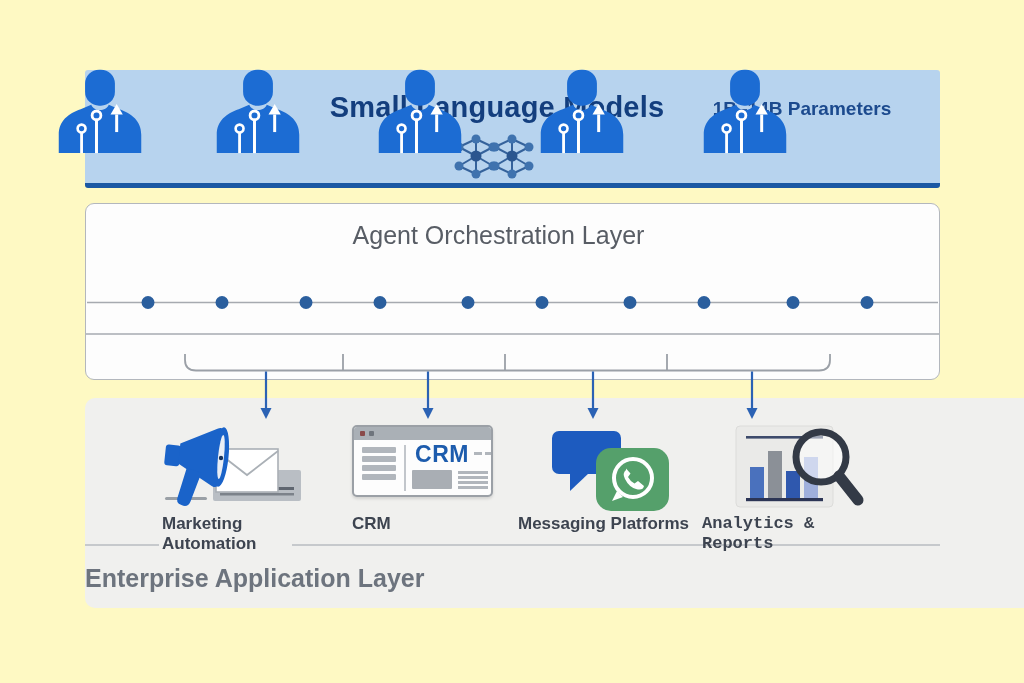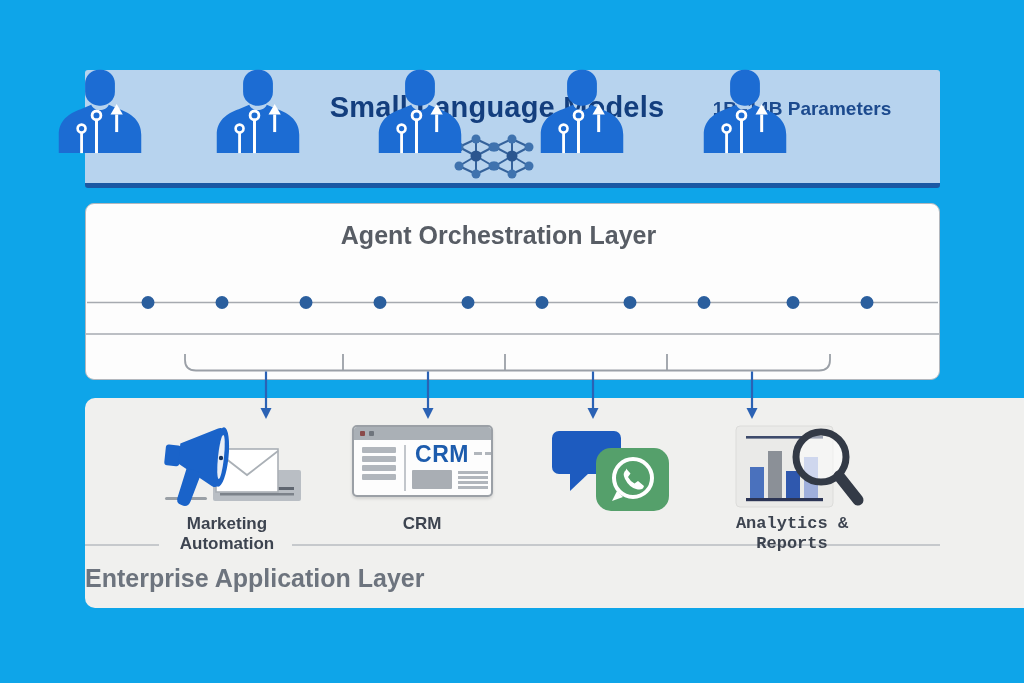--- a/index.html
+++ b/index.html
@@ -1,47 +1,47 @@
 <!DOCTYPE html>
 <html><head>
 <meta charset="utf-8">
 <style>
   html,body{margin:0;padding:0;background:#ffffff;width:1024px;height:683px;overflow:hidden;
     font-family:"Liberation Sans","DejaVu Sans",sans-serif;}
-  .canvas{position:relative;width:1024px;height:683px;background:#0ea5e9;}
+  .canvas{position:relative;width:1024px;height:683px;background:#fef9c3;}
 
   
   .slm-band{position:absolute;left:85px;top:70px;width:855px;height:113px;
     background:#b7d3ee;border-radius:3px;border-bottom:5px solid #1b58a3;z-index:0;}
   .slm-title{position:absolute;left:212px;top:21px;width:400px;text-align:center;
     font-size:29px;font-weight:bold;color:#133e7e;letter-spacing:.2px;}
   .slm-params{position:absolute;left:567px;top:28px;width:300px;text-align:center;
     font-size:19px;font-weight:600;color:#1c4a8e;}
   .slm-net{position:absolute;left:364px;top:60px;}
 
   
   .agent-box{position:absolute;left:85px;top:203px;width:855px;height:177px;
     background:#fdfdfd;border:1.5px solid #b3b7bd;border-radius:9px;box-sizing:border-box;z-index:0;}
   .agent-title{position:absolute;left:0;top:17px;width:100%;padding-right:28px;box-sizing:border-box;
-    text-align:center;font-size:25px;font-weight:bold;color:#585d65;}
+    text-align:center;font-size:25px;font-weight:normal;color:#585d65;}
   .agent{position:absolute;top:68px;width:88px;height:86px;z-index:4;}
   .agent.a1{left:56px}.agent.a2{left:214px}.agent.a3{left:376px}.agent.a4{left:538px}.agent.a5{left:701px}
 
   
   .overlay{position:absolute;left:0;top:0;width:1024px;height:683px;z-index:3;pointer-events:none;}
 
   
   .ent-box{position:absolute;left:85px;top:398px;width:992px;height:210px;
     background:#f0f0ee;border-radius:10px;z-index:0;}
   .ent-title{position:absolute;left:0;top:166px;width:100%;padding-right:16px;box-sizing:border-box;
     text-align:left;font-size:25px;font-weight:bold;color:#6d747e;}
   .rule{position:absolute;height:2px;background:#c6c9cc;top:146px;}
   .rule.left{left:0;width:74px;}
   .rule.right{left:207px;width:648px;}
-  .app-label{position:absolute;top:116px;text-align:center;font-size:17px;font-weight:bold;
+  .app-label{position:absolute;top:116px;text-align:left;font-size:17px;font-weight:bold;
     color:#3d4450;line-height:20px;z-index:2;}
   .lbl-marketing{left:77px;width:130px;}
   .lbl-crm{left:267px;width:140px;}
   .lbl-messaging{left:433px;width:180px;}
   .lbl-analytics{left:617px;width:180px;font-family:Liberation Mono, monospace;}
   .app-icon{position:absolute;z-index:2;}
   .ic-marketing{left:72px;top:24px;}
   .ic-messaging{left:463px;top:30px;}
   .ic-analytics{left:643px;top:22px;}
 
@@ -264,18 +264,19 @@
       </g>
       <rect x="18" y="78" width="77" height="3.2" fill="#2c3555"></rect>
       <g>
         <circle cx="93" cy="37" r="25" fill="#ffffff" fill-opacity="0.5" stroke="#333a46" stroke-width="7"></circle>
         <line x1="111" y1="56" x2="130" y2="80" stroke="#333a46" stroke-width="11" stroke-linecap="round"></line>
       </g>
     </svg>
 
     <div class="app-label lbl-marketing">Marketing Automation</div>
     <div class="app-label lbl-crm">CRM</div>
+    <div class="app-label lbl-messaging">Messaging Platforms</div>
     <div class="app-label lbl-analytics">Analytics &amp; Reports</div>
 
     <div class="ent-title">Enterprise Application Layer</div>
   </div>
 
 </div>
 
 </body></html>

